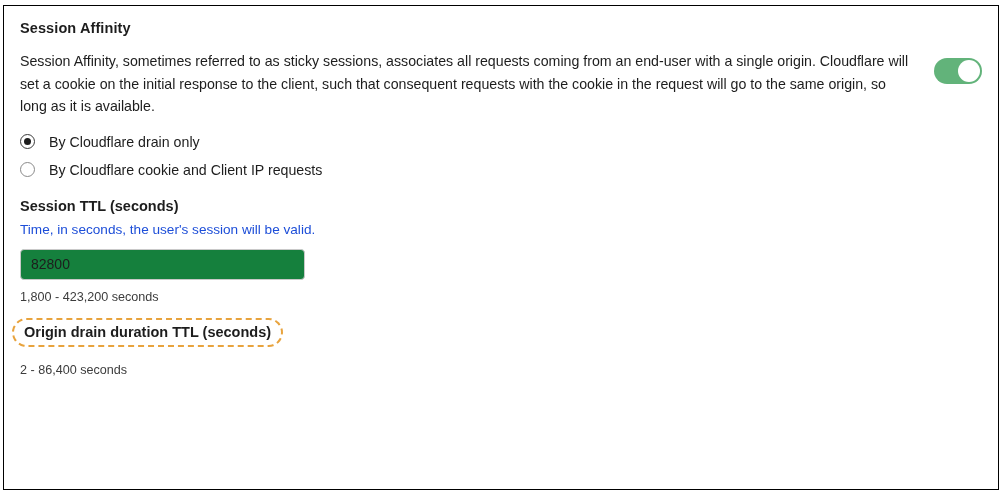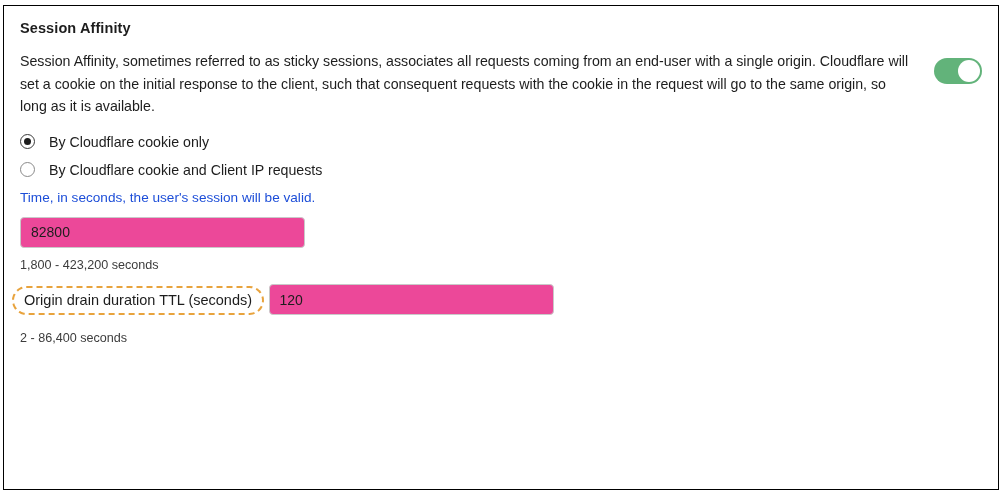--- a/index.html
+++ b/index.html
@@ -114,33 +114,33 @@
   .text-input {
     width: 285px;
     height: 31px;
     box-sizing: border-box;
     border: 1px solid #c9c9c9;
     border-radius: 4px;
     padding: 0 10px;
     font-family: "Liberation Sans", sans-serif;
     font-size: 14px;
     color: #1d1d1d;
-    background: #ec4899;
+    background: #15803d;
     outline: none;
   }
   .range-hint {
     font-size: 12.6px;
     color: #3c3c3c;
     margin: 10px 0 0 0;
   }
   .highlight-label {
     display: inline-block;
     position: relative;
     font-size: 14.5px;
-    font-weight: normal;
+    font-weight: bold;
     color: #1d1d1d;
     padding: 4px 10px 5px 10px;
     margin: 14px 0 6px -8px;
     border: 2px dashed #e8a33d;
     border-radius: 20px;
     background: transparent;
   }
   .row-gap-small { margin-top: 2px; }
 </style>
 </head>
@@ -152,30 +152,30 @@
     <div class="section-title">Session Affinity</div>
 
     <div class="description">Session Affinity, sometimes referred to as sticky sessions, associates all requests coming from an end-user with a single origin. Cloudflare will set a cookie on the initial response to the client, such that consequent requests with the cookie in the request will go to the same origin, so long as it is available.</div>
 
     <div class="toggle">
       <div class="knob"></div>
     </div>
 
     <div class="radio-row">
       <span class="radio checked"></span>
-      <span class="radio-label">By Cloudflare cookie only</span>
+      <span class="radio-label">By Cloudflare drain only</span>
     </div>
 
     <div class="radio-row">
       <span class="radio"></span>
       <span class="radio-label">By Cloudflare cookie and Client IP requests</span>
     </div>
 
+    <div class="field-label">Session TTL (seconds)</div>
     <div class="field-help">Time, in seconds, the user's session will be valid.</div>
     <input class="text-input" type="text" value="82800" style="">
     <div class="range-hint">1,800 - 423,200 seconds</div>
 
     <div class="highlight-label">Origin drain duration TTL (seconds)</div>
-    <input class="text-input" type="text" value="120" style="">
     <div class="range-hint">2 - 86,400 seconds</div>
 
   </div>
 </div>
 
 </body></html>

